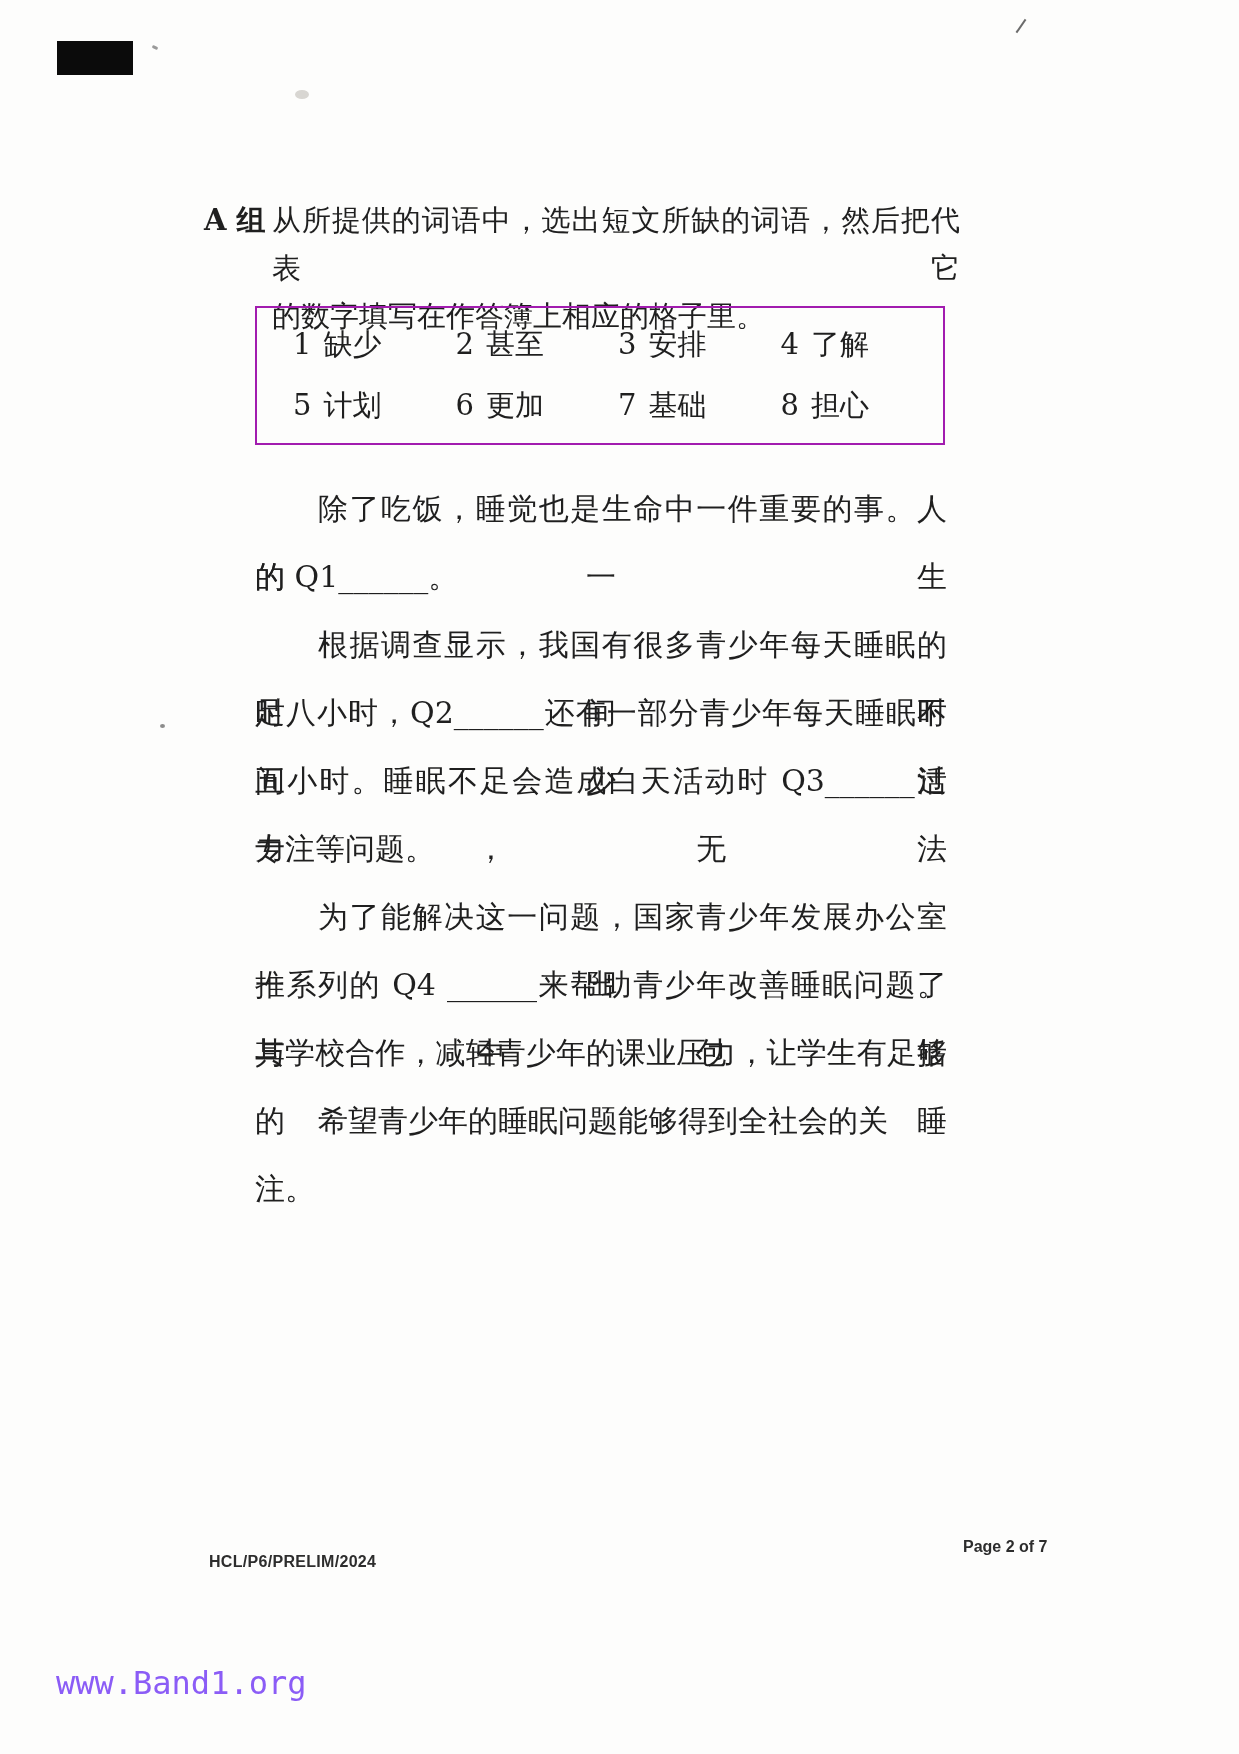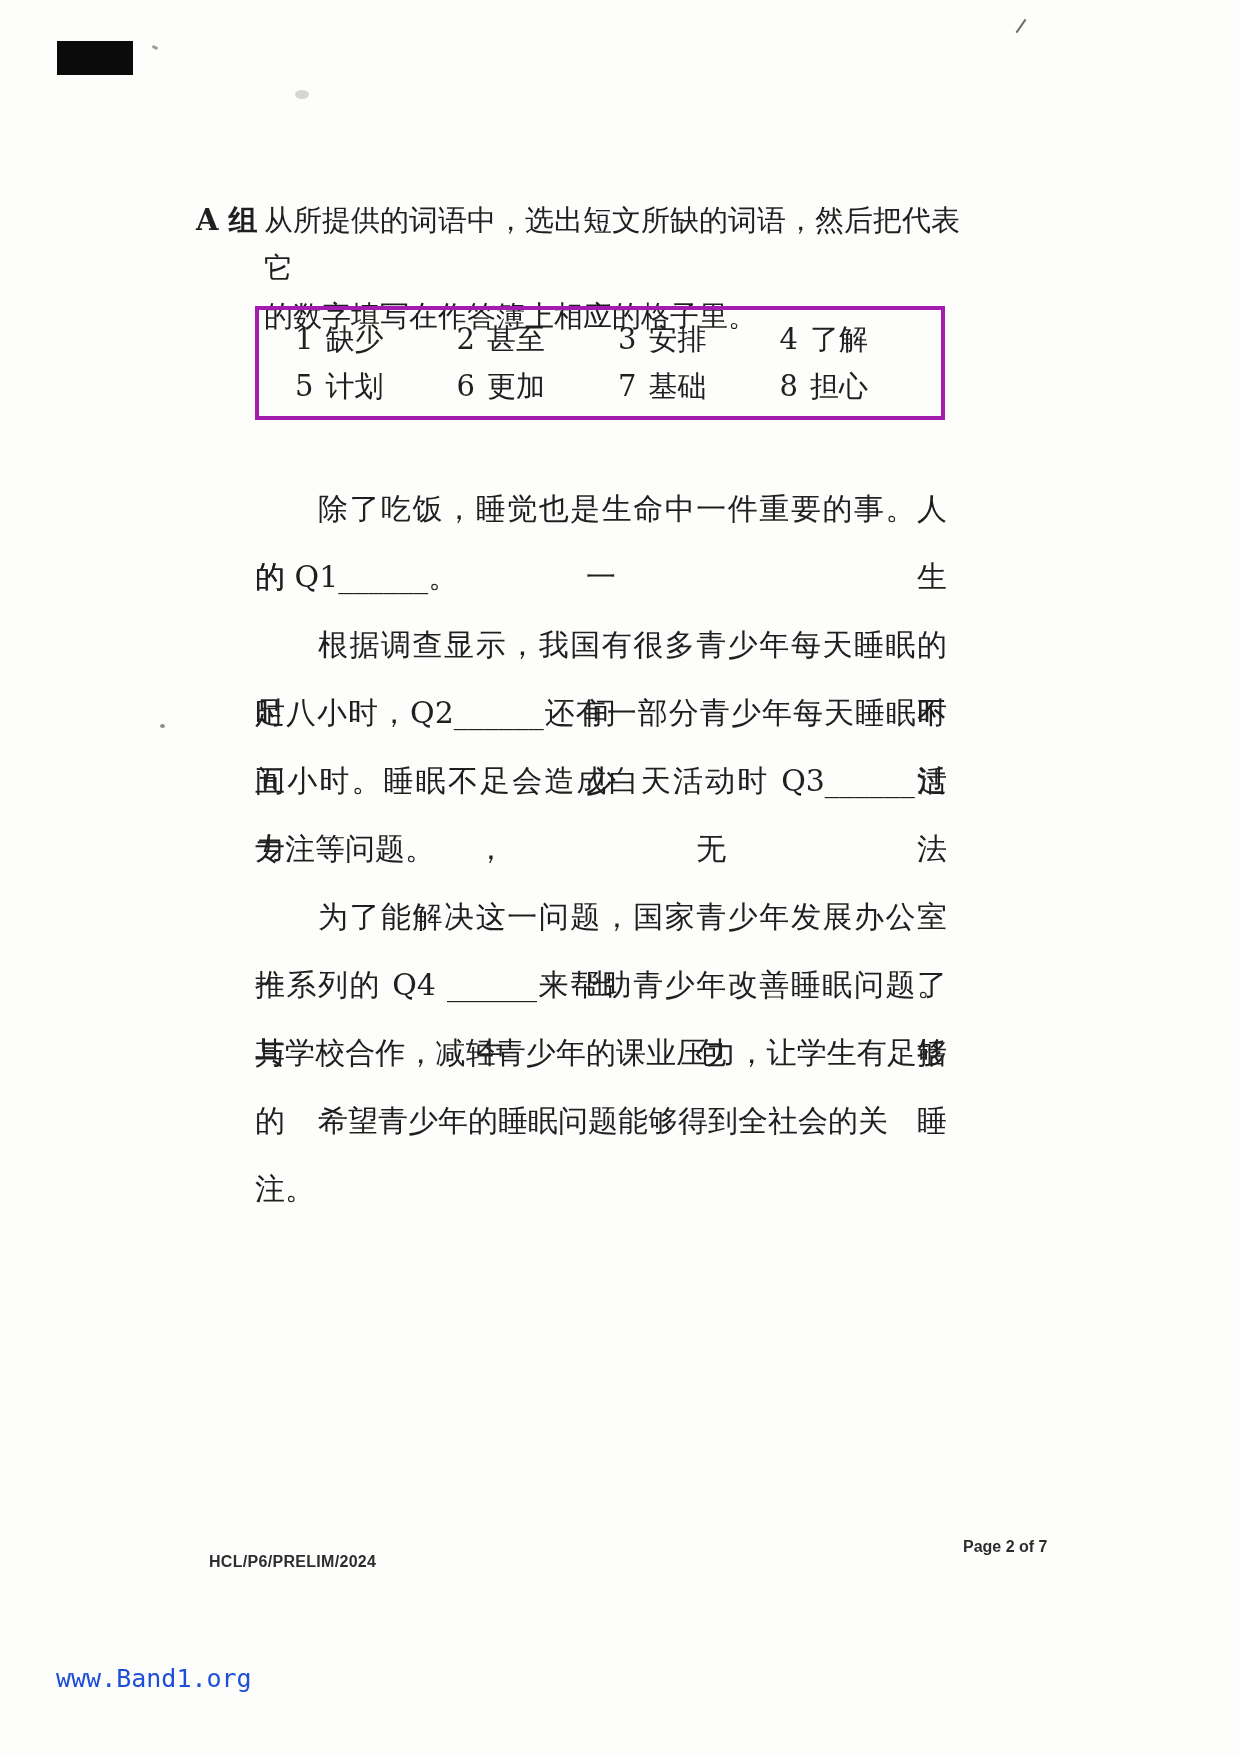--- a/index.html
+++ b/index.html
@@ -21,29 +21,29 @@
 
   .title{
     position:absolute;left:196px;top:110px;
     font-size:30px;font-weight:600;letter-spacing:1px;
   }
   .section-a{
     position:absolute;left:196px;top:196px;width:764px;
     display:flex;align-items:flex-start;
   }
   .section-a .label{
-    flex:0 0 68px;font-size:29px;font-weight:600;line-height:48px;
+    flex:0 0 68px;font-size:29px;font-weight:600;line-height:48px;margin-left:8px;
   }
   .section-a .instr{flex:1;font-size:29px;}
   .instr-line{line-height:48px;}
   .instr-line.stretch{text-align:justify;text-align-last:justify;}
 
   .word-bank{
-    position:absolute;left:255px;top:306px;width:690px;height:114px;
-    border:4px solid #a21caf;box-sizing:border-box;
+    position:absolute;left:255px;top:306px;width:690px;height:139px;
+    border:2px solid #a21caf;box-sizing:border-box;
     display:grid;grid-template-columns:1fr 1fr 1fr 1fr;grid-template-rows:1fr 1fr;
     align-items:center;
     padding:6px 0 6px 36px;
     font-size:29px;
   }
   .wb-cell{white-space:nowrap;}
   .wb-num{display:inline-block;margin-right:12px;font-family:"DejaVu Serif",serif;}
 
   .passage{
     position:absolute;left:255px;top:475px;width:692px;
@@ -59,21 +59,21 @@
     font-family:"Liberation Sans",sans-serif;font-size:16px;font-weight:600;color:#2d2d2d;
     letter-spacing:.3px;
     margin-top:15px;
   }
   .footer-right{
     position:absolute;left:963px;top:1538px;
     font-family:"Liberation Sans",sans-serif;font-size:16px;font-weight:600;color:#2d2d2d;
   }
   .watermark{
     position:absolute;left:56px;top:1664px;
-    font-family:"DejaVu Sans Mono",monospace;font-size:25px;color:#1d4ed8;text-align:center;
+    font-family:"DejaVu Sans Mono",monospace;font-size:32px;color:#8b5cf6;text-align:center;
   }
 </style>
 </head>
 <body>
 
 <div class="page">
 
   <div class="redaction"></div>
   <div class="mark-tick"></div>
   <div class="mark-slash"></div>

